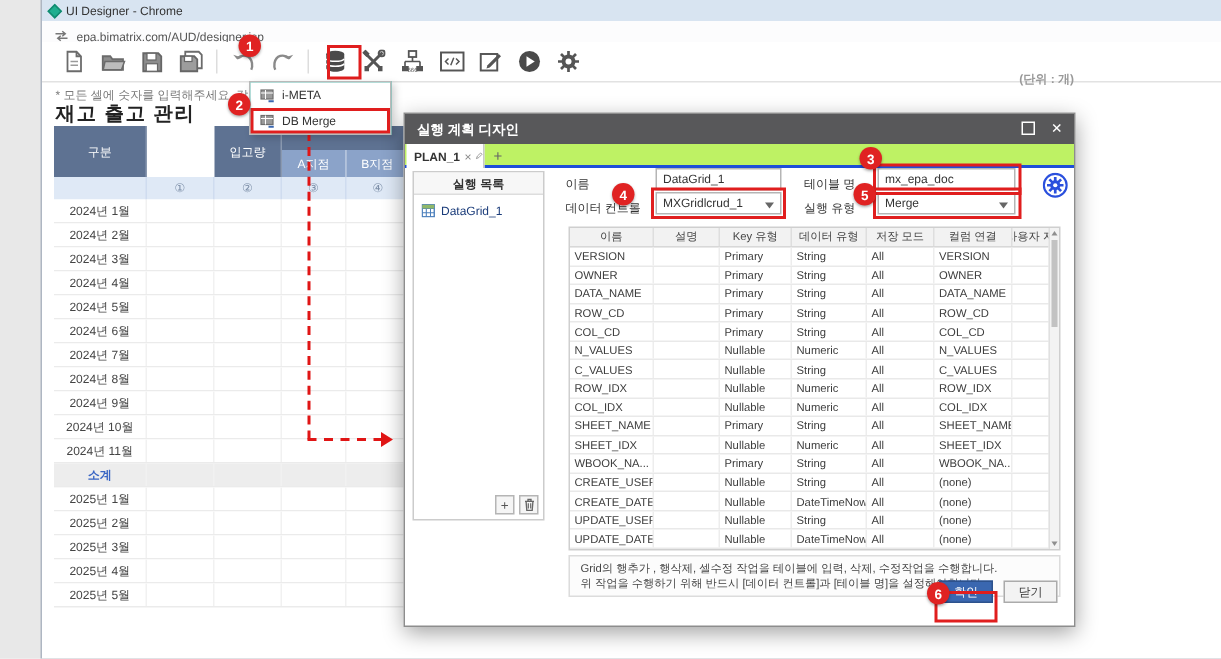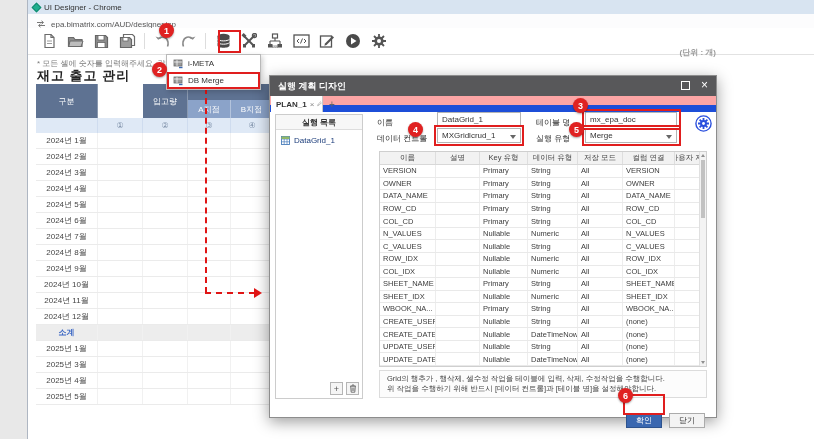--- a/index.html
+++ b/index.html
@@ -92,30 +92,30 @@
   .redbox { position:absolute; border:2px solid #e01e1e; z-index:55; pointer-events:none; }
 
   
   .dialog { position:absolute; left:241px; top:75px; width:448px; height:343px; background:#fff;
             border:1px solid #8d8d8d; box-shadow:0 4px 14px rgba(0,0,0,.38); z-index:20; }
   .dlg-titlebar { position:absolute; left:0; top:0; width:100%; height:20px; background:#58585a;
                   display:flex; align-items:center; padding-left:8px; }
   .dlg-title { font-size:9px; font-weight:bold; color:#fff; }
   .dlg-max { position:absolute; right:26px; top:5px; width:9px; height:9px; border:1.5px solid #fff; }
   .dlg-close { position:absolute; right:8px; top:2px; font-size:12px; color:#fff; line-height:15px; }
-  .dlg-tabbar { position:absolute; left:0; top:20px; width:100%; height:16px; background:#fca5a5;
-                border-bottom:7px solid #1d4ed8; }
+  .dlg-tabbar { position:absolute; left:0; top:20px; width:100%; height:16px; background:#bef264;
+                border-bottom:2px solid #1d4ed8; }
   .dlg-tab { position:absolute; left:1px; top:0; width:52px; height:16px; background:#fff;
              border-right:1px solid #c9c9c9; display:flex; align-items:center; gap:3px;
              padding-left:5px; font-size:8px; font-weight:bold; color:#333; }
   .tab-x { font-size:8px; color:#888; font-weight:normal; }
   .dlg-tab-add { position:absolute; left:54px; top:0; width:16px; height:16px; display:flex;
                  align-items:center; justify-content:center; font-size:10px; color:#666; }
 
-  .exec-panel { position:absolute; left:5px; top:38px; width:88px; height:285px;
+  .exec-panel { position:absolute; left:5px; top:38px; width:88px; height:233px;
                 border:1px solid #ccc; background:#fff; }
   .exec-head { height:15px; background:#f7f7f7; border-bottom:1px solid #ddd; display:flex;
                align-items:center; justify-content:center; font-size:8px; font-weight:bold; color:#333; }
   .exec-item { height:14px; display:flex; align-items:center; gap:4px; padding-left:5px;
                font-size:8px; color:#1b3c7a; margin-top:3px; }
   .exec-btns { position:absolute; right:3px; bottom:3px; display:flex; gap:3px; }
   .mini-btn { width:13px; height:13px; border:1px solid #b5b5b5; background:#f5f5f5; color:#555;
               font-size:9px; display:flex; align-items:center; justify-content:center; }
 
   .fld-label { position:absolute; font-size:8px; color:#333; }
@@ -144,21 +144,21 @@
                border-left:1px solid #e0e0e0; }
   .dg-sup { position:absolute; left:1px; top:2px; width:0; height:0; border-left:2.5px solid transparent;
             border-right:2.5px solid transparent; border-bottom:3px solid #8f8f8f; }
   .dg-sdn { position:absolute; left:1px; bottom:2px; width:0; height:0; border-left:2.5px solid transparent;
             border-right:2.5px solid transparent; border-top:3px solid #8f8f8f; }
   .dg-sthumb { position:absolute; left:1px; top:8px; width:4px; height:58px; background:#c2c2c2; }
 
   .info-box { position:absolute; left:109px; top:294px; width:328px; height:28px; background:#fcfcfc;
               border:1px solid #dcdcdc; padding:3px 7px; }
   .info-line { font-size:7.5px; color:#444; line-height:10px; white-space:nowrap; overflow:hidden; }
-  .btn { position:absolute; top:337px; width:36px; height:15px; font-size:8px; display:flex;
+  .btn { position:absolute; top:311px; width:36px; height:15px; font-size:8px; display:flex;
          align-items:center; justify-content:center; }
   .btn-ok { left:356px; background:#3a67b0; color:#fff; border:1px solid #2d528d; }
   .btn-close { left:399px; background:#f3f3f3; color:#333; border:1px solid #ababab; }
 
   svg { shape-rendering:geometricPrecision; }
 </style>
 </head>
 <body>
 
 <div id="root">
@@ -384,44 +384,44 @@
         </div>
 
         <div class="trow">
           <div class="td c0">2024년 11월</div>
           <div class="td c1"></div>
           <div class="td c2"></div>
           <div class="td c3"></div>
           <div class="td c4"></div>
         </div>
 
-        <div class="trow">
-          <div class="td c0">2024년 12월</div>
-          <div class="td c1"></div>
-          <div class="td c2"></div>
-          <div class="td c3"></div>
-          <div class="td c4"></div>
-        </div>
 
         <div class="trow subtotal">
           <div class="td c0">소계</div>
           <div class="td c1"></div>
           <div class="td c2"></div>
           <div class="td c3"></div>
           <div class="td c4"></div>
         </div>
 
         <div class="trow">
           <div class="td c0">2025년 1월</div>
           <div class="td c1"></div>
           <div class="td c2"></div>
           <div class="td c3"></div>
           <div class="td c4"></div>
         </div>
 
+        <div class="trow">
+          <div class="td c0">2025년 2월</div>
+          <div class="td c1"></div>
+          <div class="td c2"></div>
+          <div class="td c3"></div>
+          <div class="td c4"></div>
+        </div>
 
         <div class="trow">
           <div class="td c0">2025년 3월</div>
           <div class="td c1"></div>
           <div class="td c2"></div>
           <div class="td c3"></div>
           <div class="td c4"></div>
         </div>
 
         <div class="trow">

